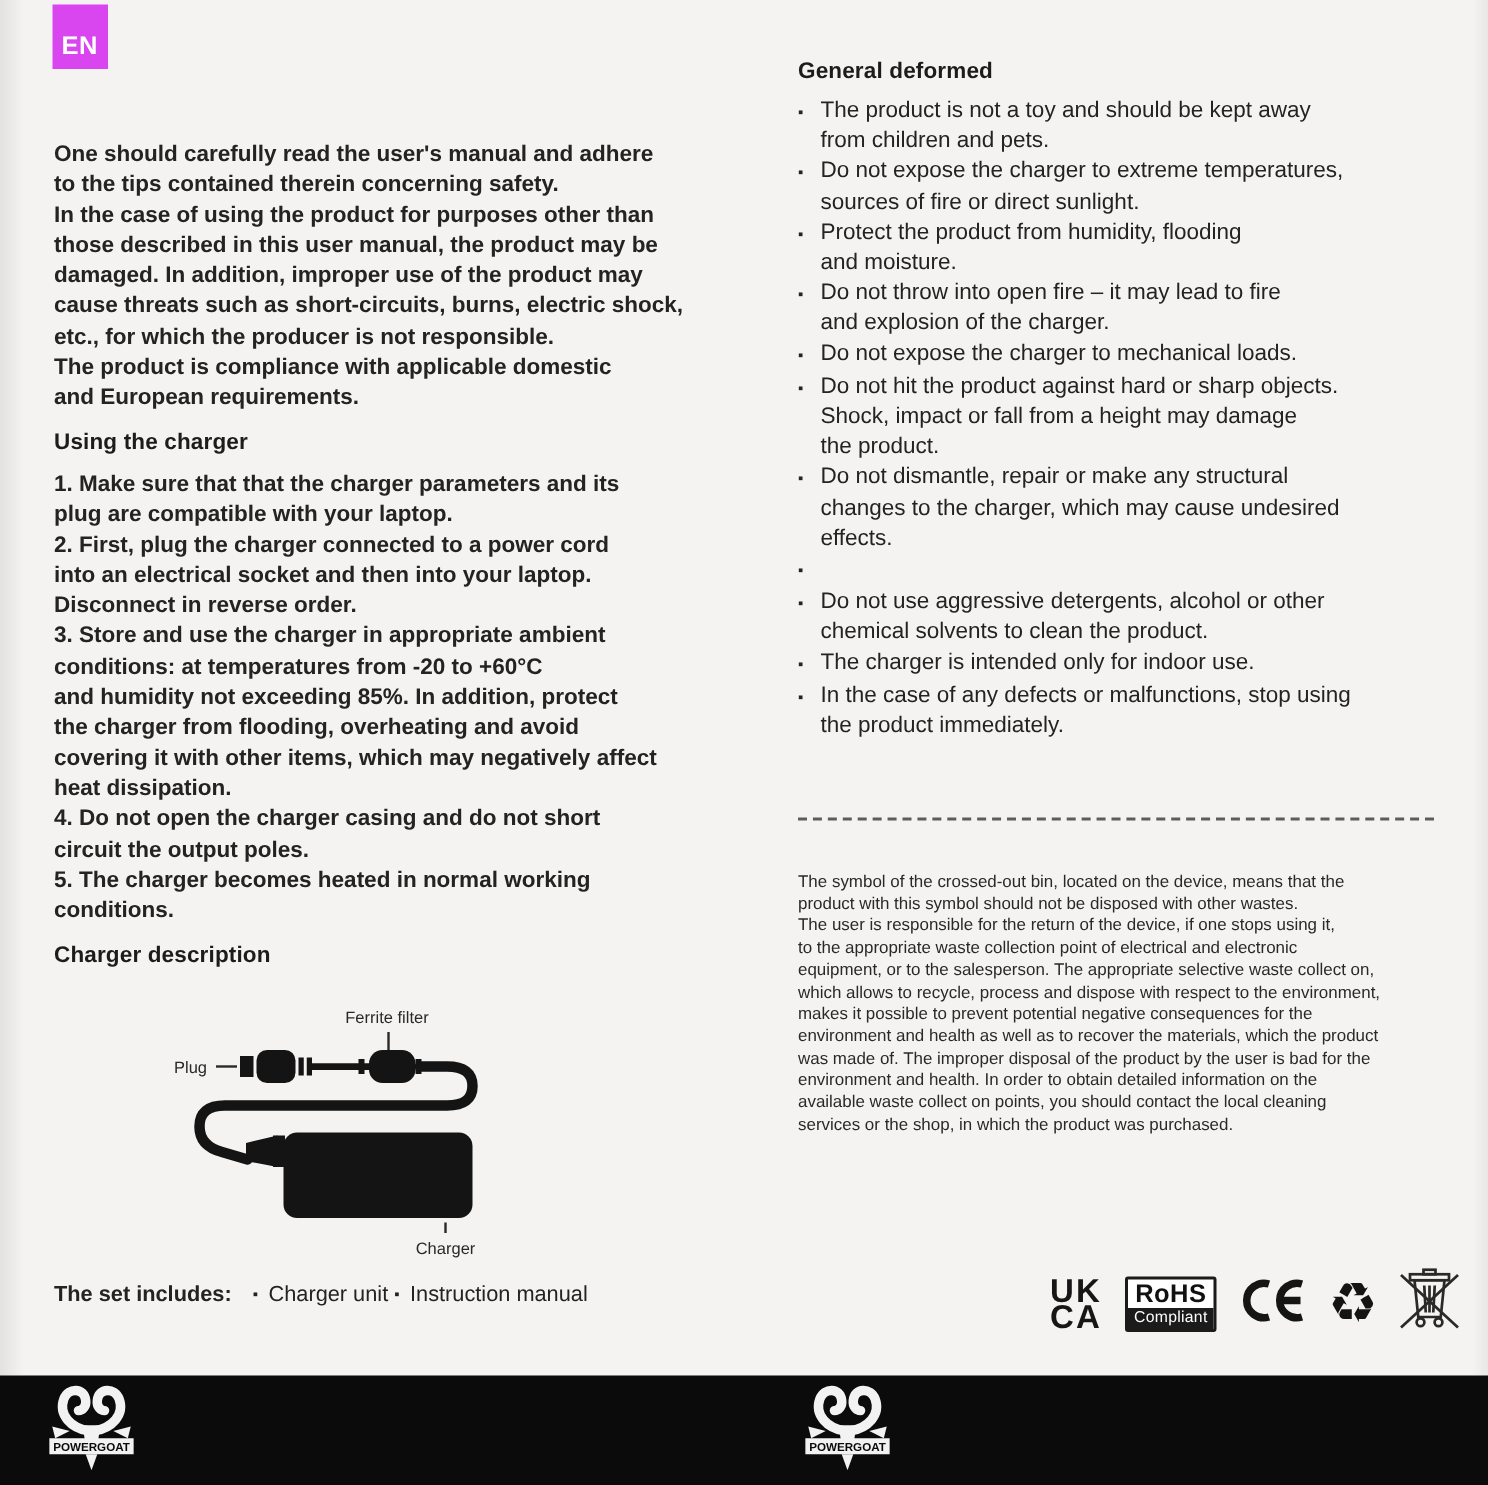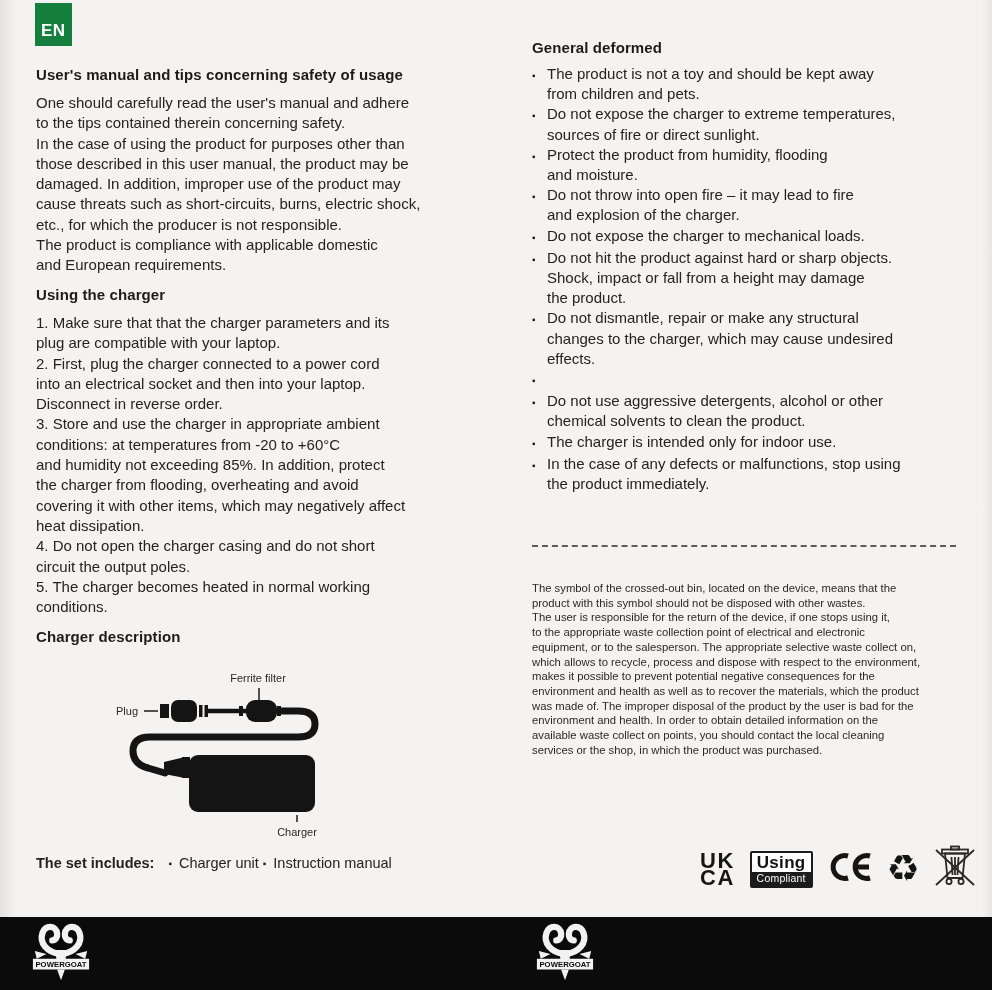--- a/index.html
+++ b/index.html
@@ -13,26 +13,26 @@
     background:linear-gradient(to right, rgba(0,0,0,0.07), rgba(0,0,0,0));
     pointer-events:none;
   }
   .page::after {
     content:""; position:absolute; right:0; top:0; bottom:0; width:10px;
     background:linear-gradient(to left, rgba(0,0,0,0.05), rgba(0,0,0,0));
     pointer-events:none;
   }
   .abs { position:absolute; }
   .lang-badge {
-    left:35px; top:3px; width:37px; height:43px; background:#15803d; color:#fff;
+    left:35px; top:3px; width:37px; height:43px; background:#d946ef; color:#fff;
     font-weight:bold; font-size:17px; display:flex; align-items:flex-end;
     padding:0 0 5px 6px; box-sizing:border-box; letter-spacing:0.3px;
   }
   .h1 { font-size:15px; font-weight:bold; color:#1d1c1a; letter-spacing:0.1px; }
-  .body-text { font-size:15px; line-height:20.3px; white-space:pre-line; color:#242320; }
+  .body-text { font-size:15px; line-height:20.3px; white-space:pre-line; color:#242320;font-weight:bold; }
   .small-h { font-size:12px; font-weight:bold; color:#1d1c1a; }
   .small-text { font-size:11.3px; line-height:14.7px; white-space:pre-line; color:#2a2926; }
 
   ul.bullets { list-style:none; margin:0; padding:0; width:432px; }
   ul.bullets li { display:flex; font-size:15px; line-height:20.2px; color:#242320; }
   ul.bullets li .bullet { flex:none; width:15px; font-size:10px; padding-top:2px; }
   ul.bullets li .btext { white-space:pre-line; }
 
   .separator { border-top:2px dashed #5d5c5a; width:424px; height:0; }
 
@@ -55,21 +55,20 @@
   .goat { position:absolute; width:62px; height:64px; }
   .goat svg text { font-family:"Liberation Sans", sans-serif; font-weight:bold; }
 </style>
 </head>
 <body>
 
 <div class="page">
 
   <div class="abs lang-badge">EN</div>
 
-  <div class="abs h1" style="left:36px; top:66px; width:440px;">User's manual and tips concerning safety of usage</div>
 
   <div class="abs body-text" style="left:36px; top:93px; width:446px;">One should carefully read the user's manual and adhere
 to the tips contained therein concerning safety.
 In the case of using the product for purposes other than
 those described in this user manual, the product may be
 damaged. In addition, improper use of the product may
 cause threats such as short-circuits, burns, electric shock,
 etc., for which the producer is not responsible.
 The product is compliance with applicable domestic
 and European requirements.</div>
@@ -197,21 +196,21 @@
 environment and health as well as to recover the materials, which the product
 was made of. The improper disposal of the product by the user is bad for the
 environment and health. In order to obtain detailed information on the
 available waste collect on points, you should contact the local cleaning
 services or the shop, in which the product was purchased.</div>
 
   <div class="abs cert-row" style="left:700px; top:843px; height:52px;">
     <div class="ukca">UK
 CA</div>
     <div class="rohs">
-      <div class="top">Using</div>
+      <div class="top">RoHS</div>
       <div class="bot">Compliant</div>
     </div>
     <div style="position:relative;">
       <span class="hidden-label">CE</span>
       <svg width="44" height="32" viewBox="0 0 44 32">
         <path d="M 20 5 A 11.5 11.5 0 1 0 20 27" fill="none" stroke="#151515" stroke-width="5"></path>
         <path d="M 42 5 A 11.5 11.5 0 1 0 42 27" fill="none" stroke="#151515" stroke-width="5"></path>
         <line x1="29" y1="16" x2="41" y2="16" stroke="#151515" stroke-width="5"></line>
       </svg>
     </div>

